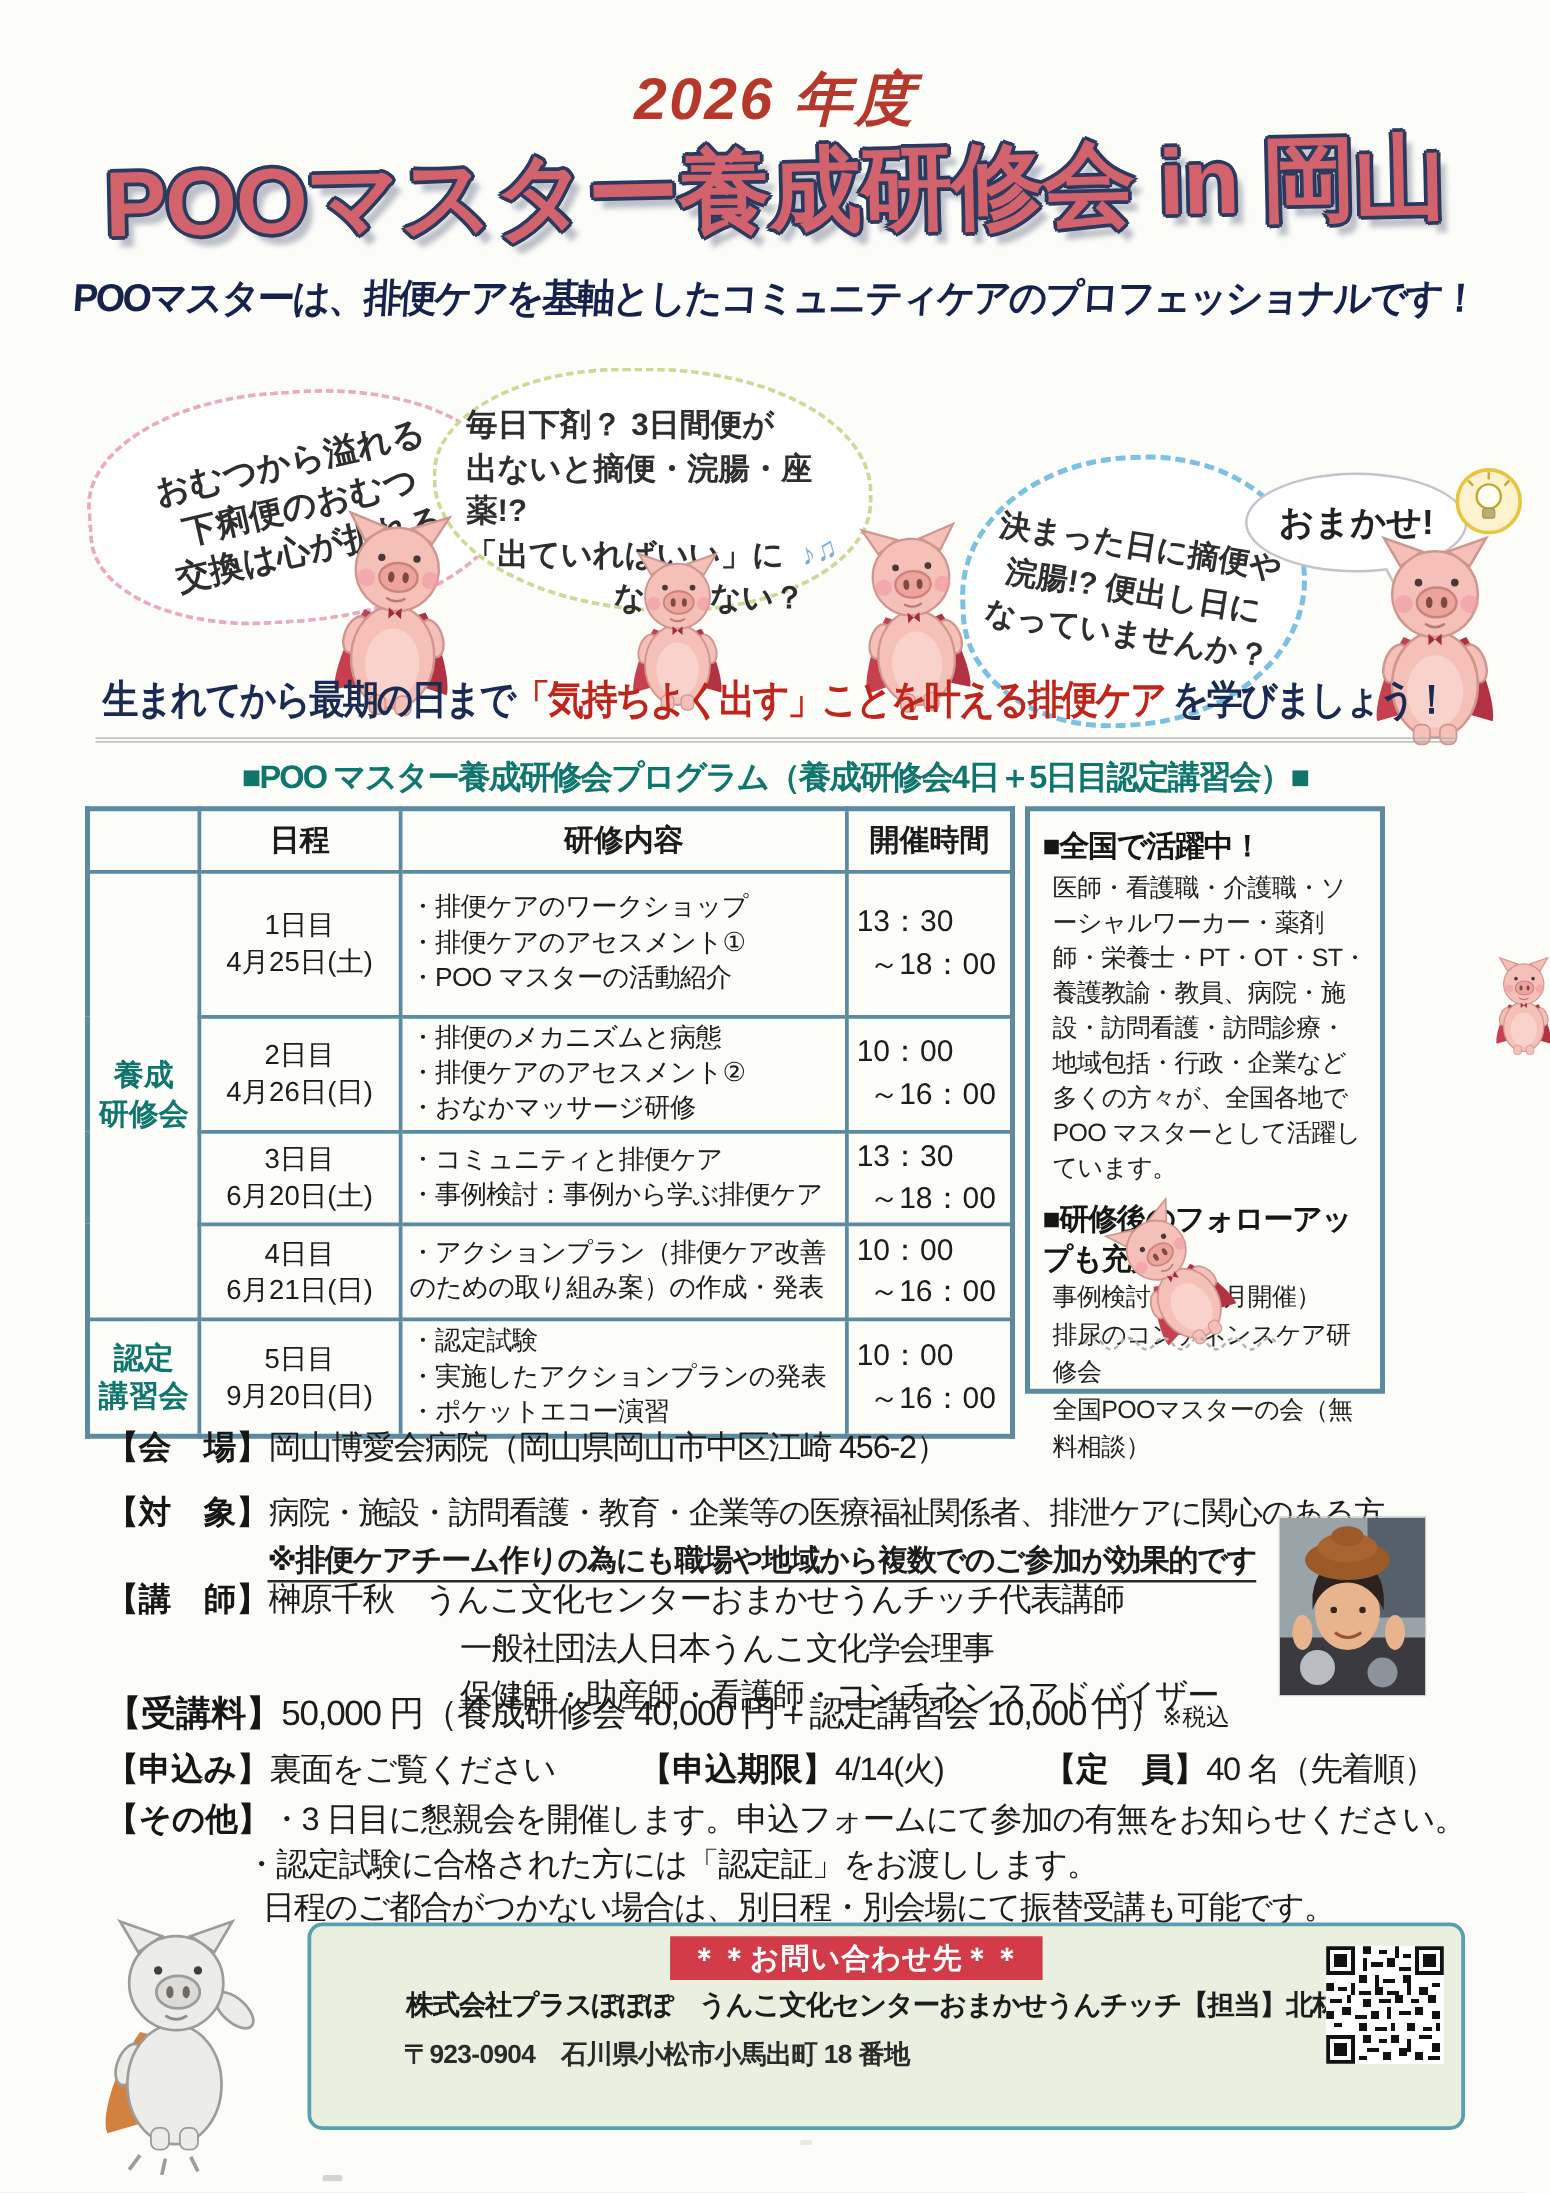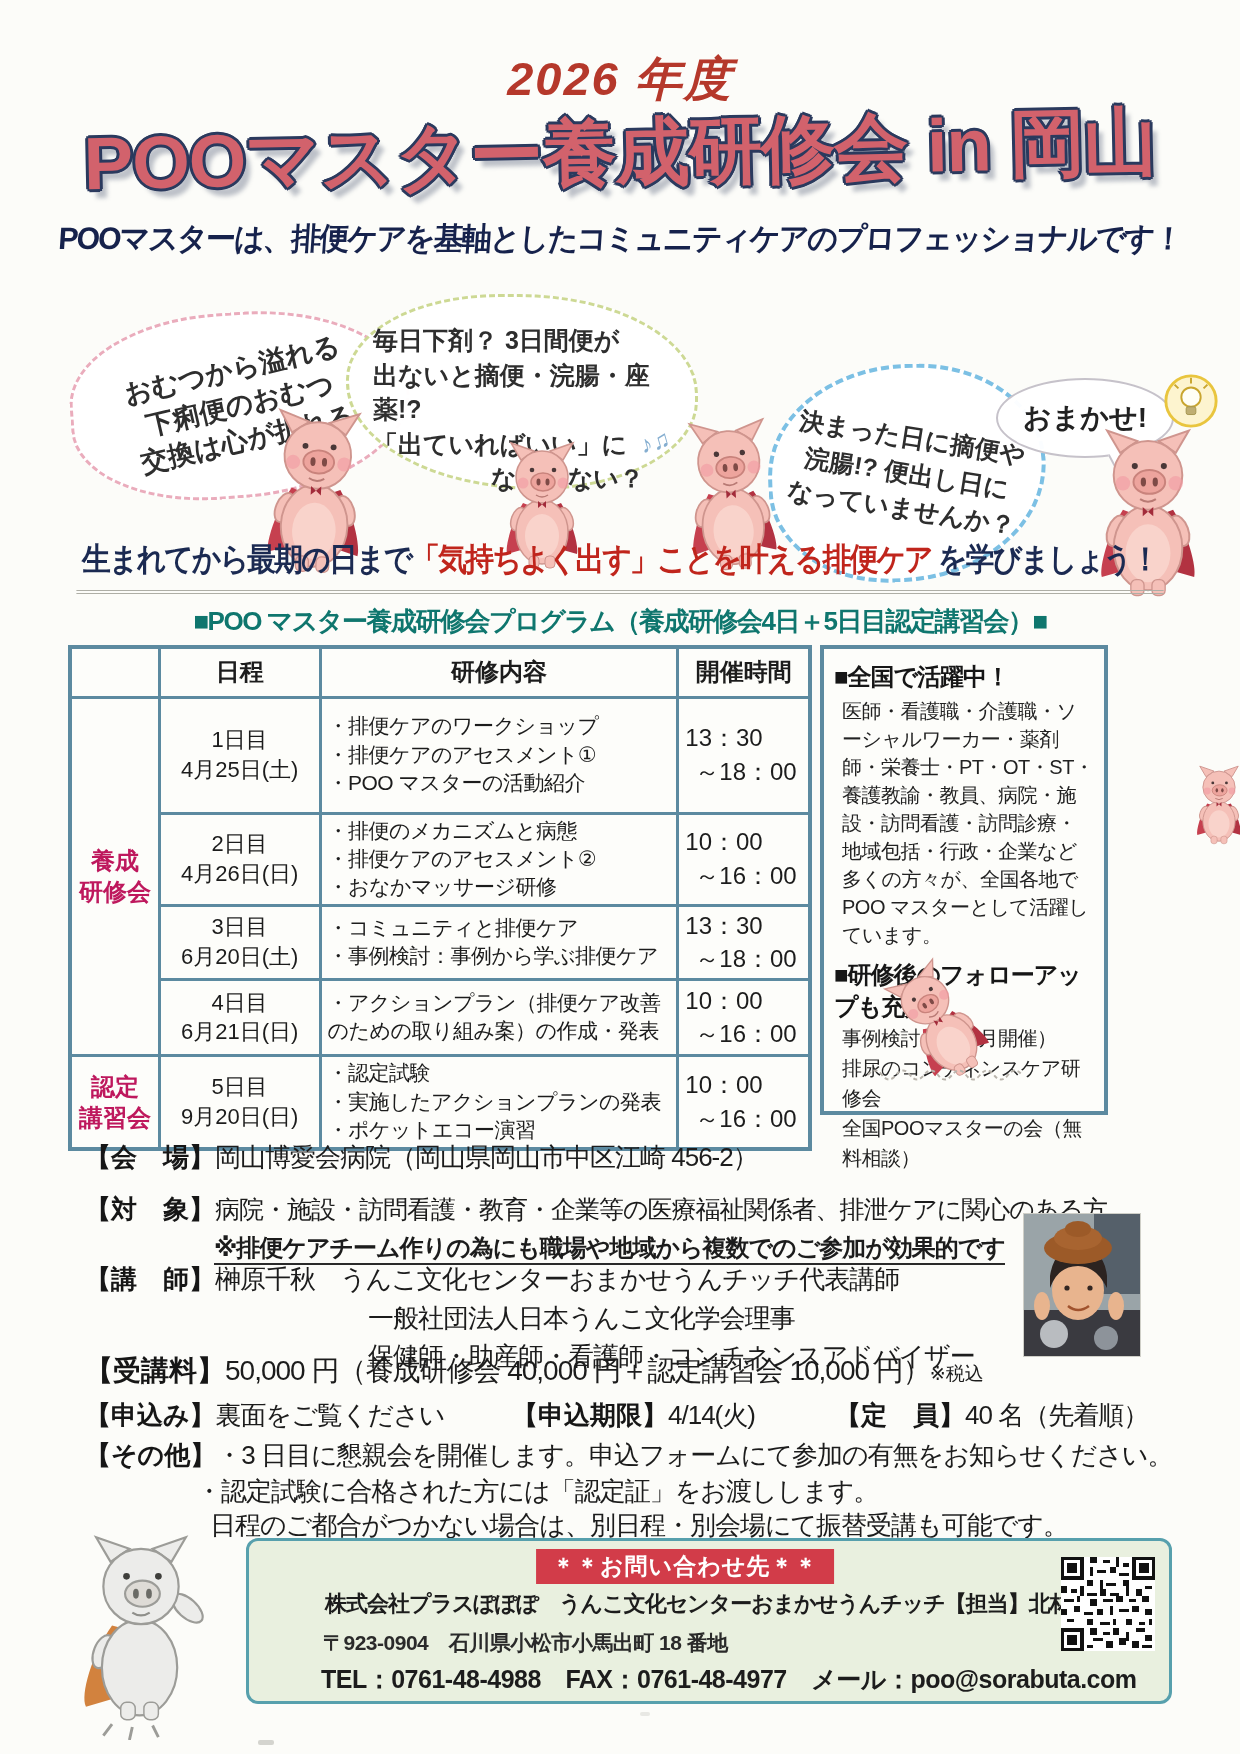--- a/index.html
+++ b/index.html
@@ -78,21 +78,21 @@
   }
   table.prog th,table.prog td{
     border:3px solid #5c8aa0;padding:2px 6px;vertical-align:middle;
   }
   table.prog{border:4px solid #5c8aa0;}
   tr.head{height:50px;}
   tr.row1{height:116px;} tr.row2{height:90px;} tr.row3{height:72px;}
   tr.row4{height:76px;}  tr.row5{height:94px;}
   .col-group{width:88px;} .col-date{width:158px;} .col-content{width:352px;} .col-time{width:130px;}
   th.htxt{font-size:24px;font-weight:bold;color:#1c1c1c;text-align:center;}
-  th.group{font-size:24px;font-weight:bold;text-align:center;line-height:1.3;color:#be185d;}
+  th.group{font-size:24px;font-weight:bold;text-align:center;line-height:1.3;color:#0f766e;}
   td.date{font-size:22px;text-align:center;line-height:1.35;color:#1c1c1c;}
   td.content{font-size:21px;line-height:1.35;color:#1c1c1c;letter-spacing:-0.5px;}
   td.time{font-size:24px;color:#1c1c1c;line-height:1.4;}
   td.time .t2{padding-left:10px;}
   
   .sidebar{
     left:820px;top:645px;width:288px;height:470px;box-sizing:border-box;
     border:4px solid #5c8aa0;background:#fdfdfa;padding:10px 10px 0 10px;
   }
   .sb-h{font-size:24px;font-weight:bold;color:#161616;letter-spacing:-1px;margin-top:2px;}
@@ -399,21 +399,20 @@
   <div class="abs dline" style="left:85px;top:1438px">
     <span class="dlabel">【その他】</span><span class="dtext">・3 日目に懇親会を開催します。申込フォームにて参加の有無をお知らせください。</span>
   </div>
   <div class="abs dline dtext" style="left:196px;top:1474px">・認定試験に合格された方には「認定証」をお渡しします。</div>
   <div class="abs dline dtext" style="left:210px;top:1508px">日程のご都合がつかない場合は、別日程・別会場にて振替受講も可能です。</div>
 
   <div class="abs contact">
     <div class="badge">＊＊お問い合わせ先＊＊</div>
     <div class="c-company">株式会社プラスぽぽぽ　うんこ文化センターおまかせうんチッチ【担当】北林</div>
     <div class="c-address">〒923-0904　石川県小松市小馬出町 18 番地</div>
-    <div class="c-tel">TEL：0761-48-4988　FAX：0761-48-4977　メール：poo@sorabuta.com</div>
     <div class="qr">
       <svg viewBox="0 0 29 29" width="94" height="94" shape-rendering="crispEdges">
         <rect width="29" height="29" fill="#fff"></rect>
         <g fill="#111">
           <rect x="0" y="0" width="7" height="7"></rect>
             <rect x="1" y="1" width="5" height="5" fill="#fff"></rect>
             <rect x="2" y="2" width="3" height="3"></rect>
           <rect x="22" y="0" width="7" height="7"></rect>
             <rect x="23" y="1" width="5" height="5" fill="#fff"></rect>
             <rect x="24" y="2" width="3" height="3"></rect>

